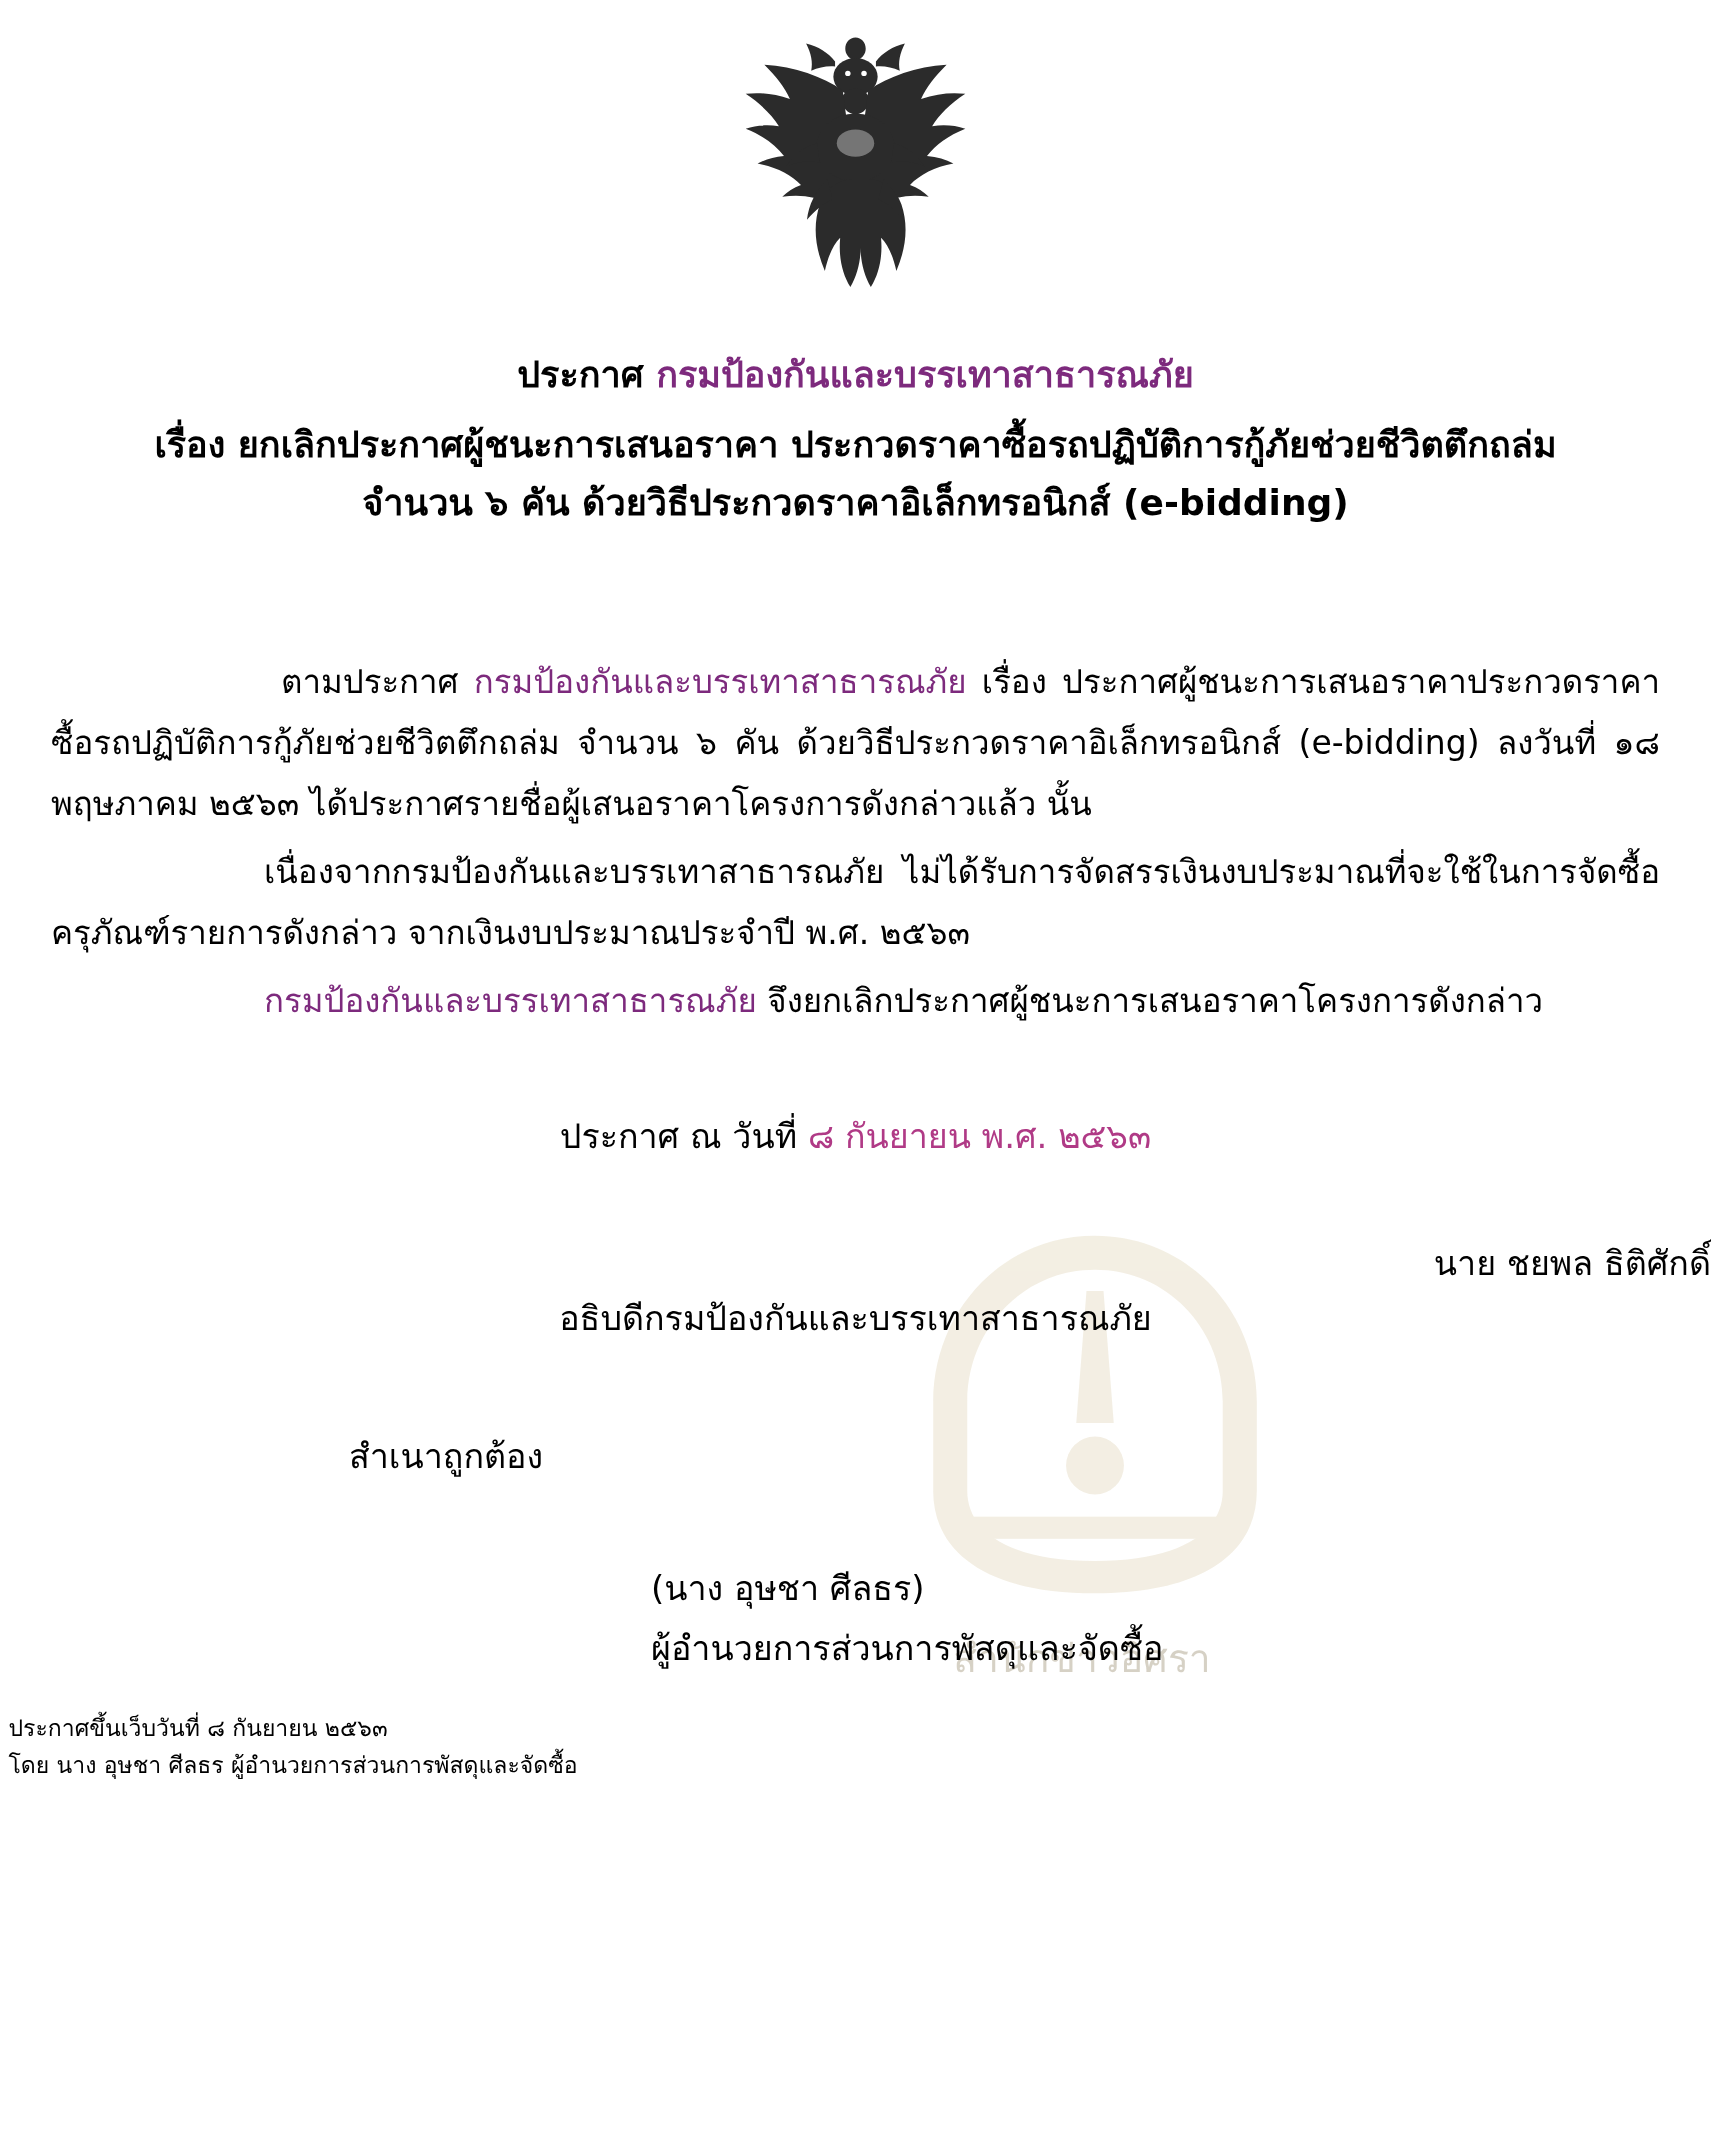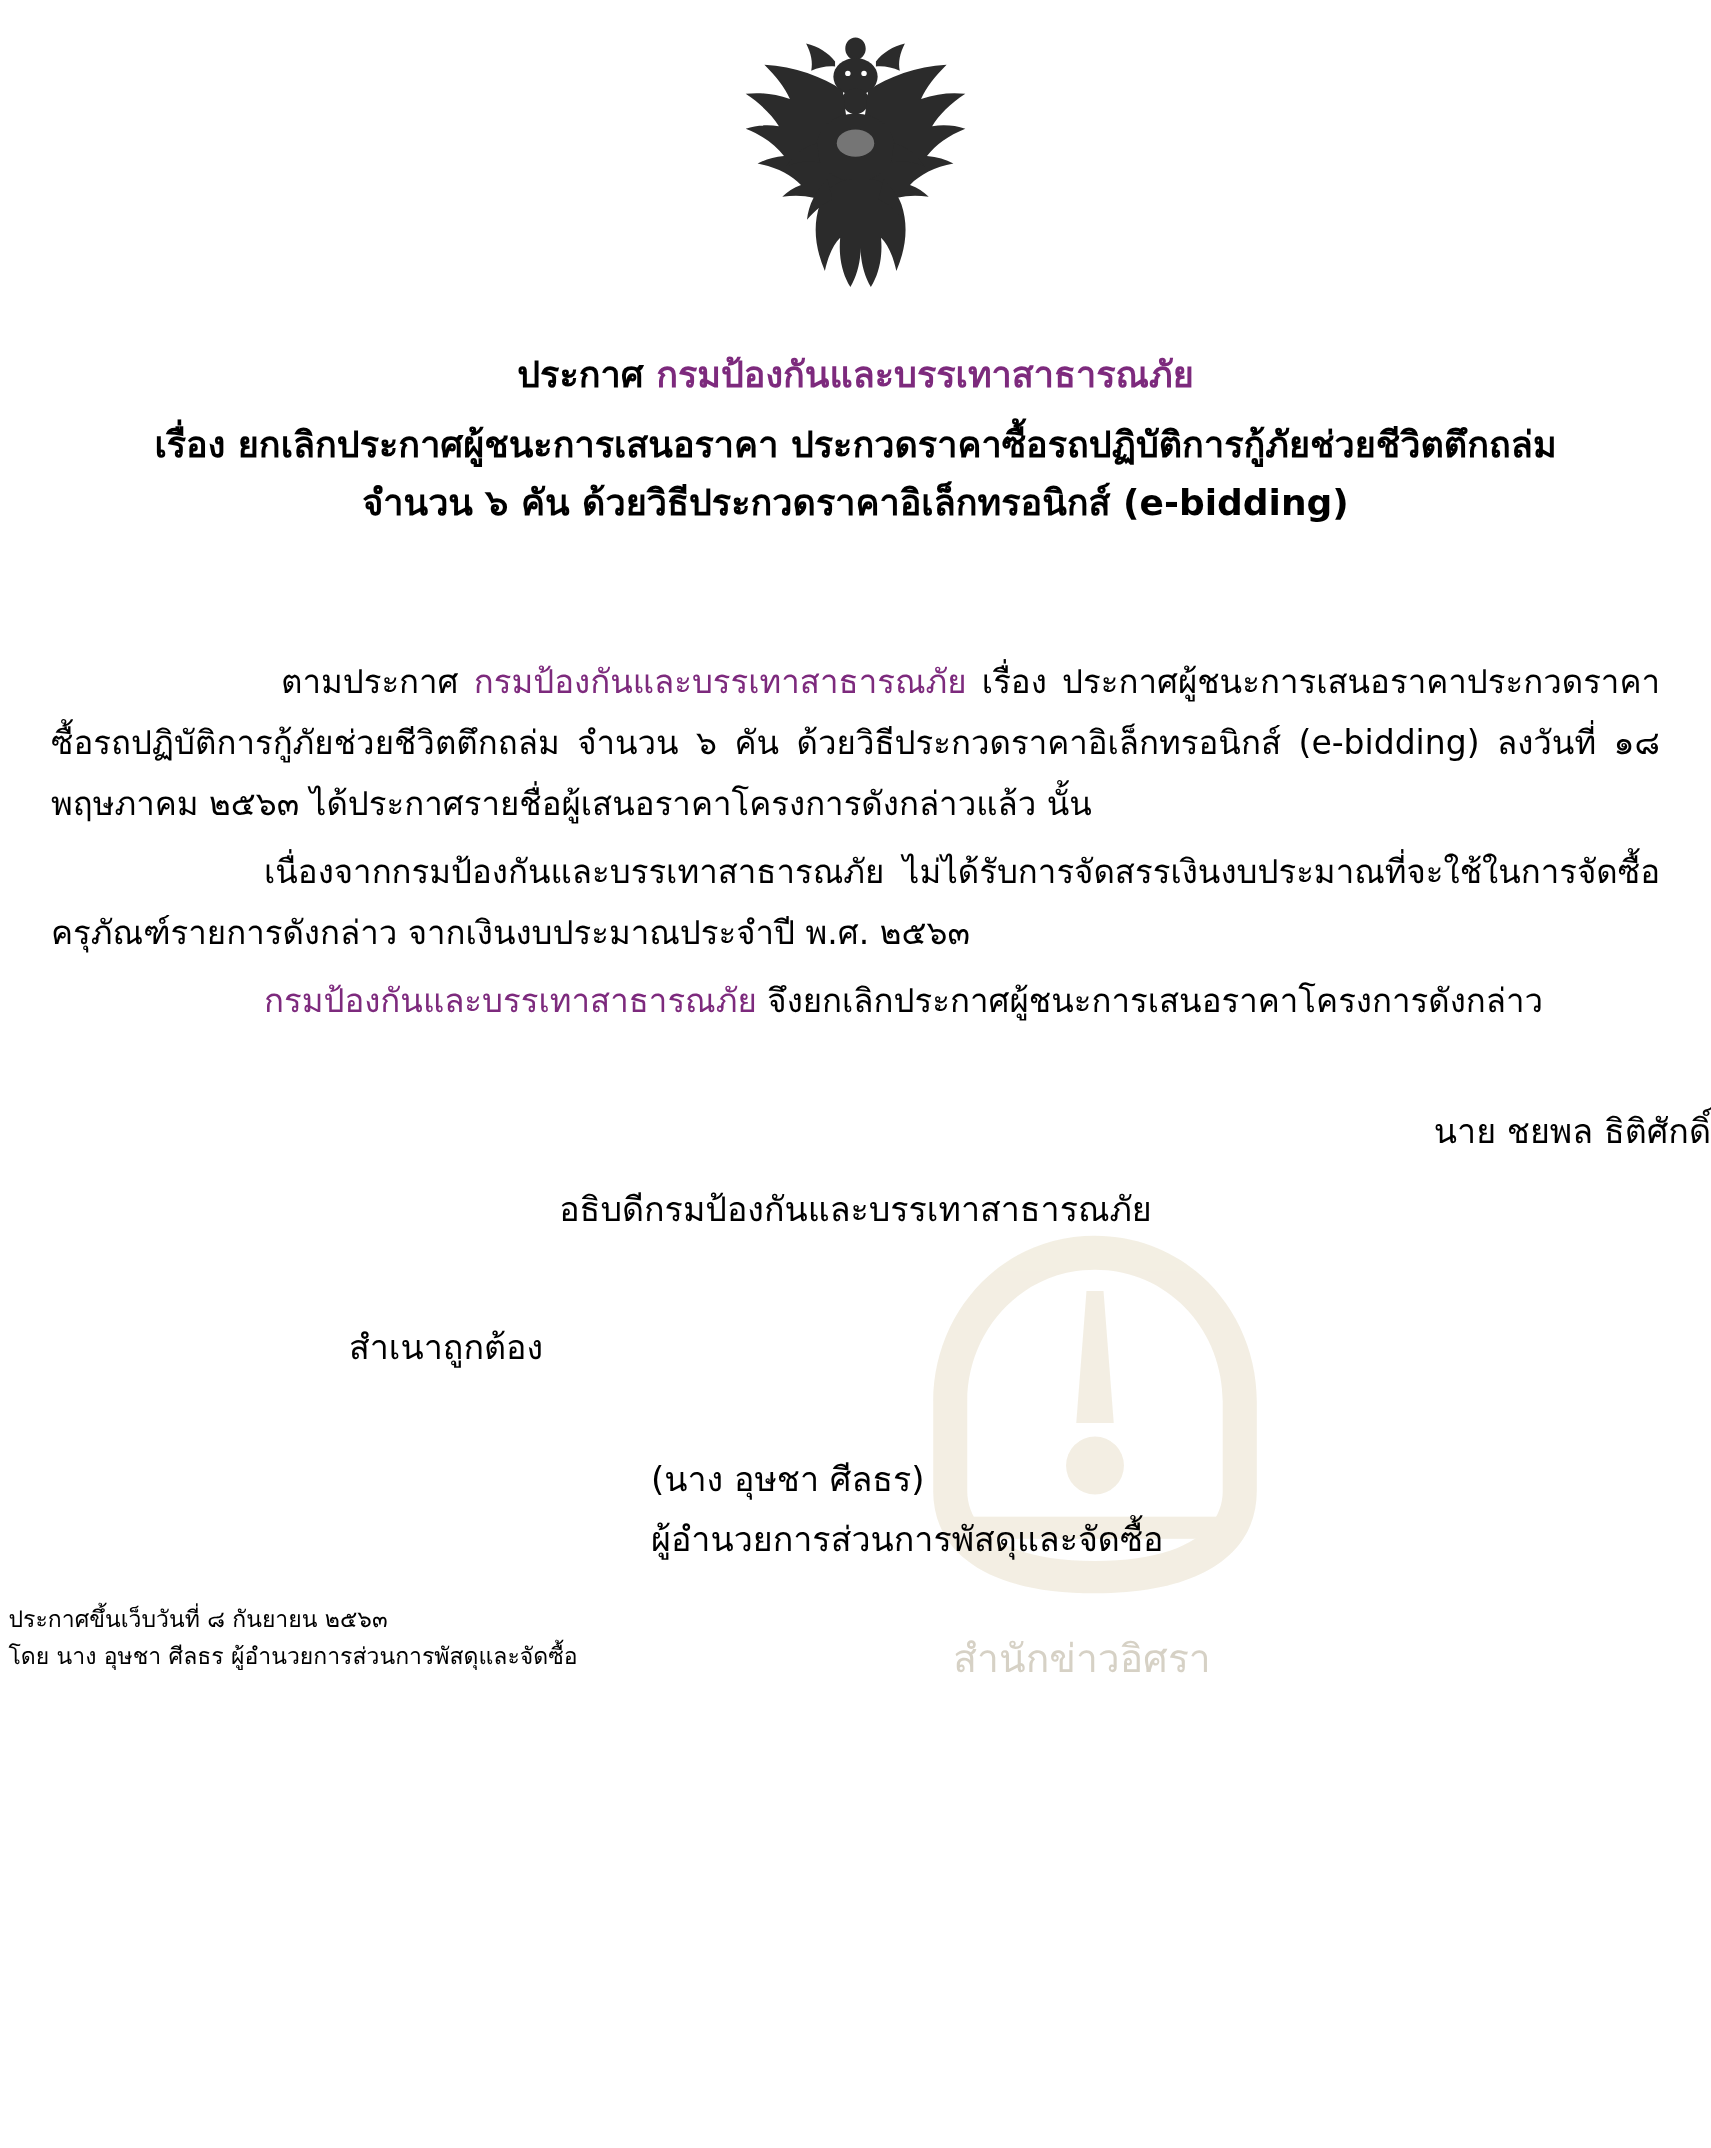--- a/index.html
+++ b/index.html
@@ -116,21 +116,21 @@
   .date-accent { color: #b03a86; }
 
   .sign-name {
     text-align: right;
     font-size: 34px;
     margin-top: 73px;
   }
   .sign-title {
     text-align: center;
     font-size: 34px;
-    margin-top: 24px;
+    margin-top: 1px;
   }
 
   .copy-block {
     margin-top: 82px;
     padding-left: 349px;
     font-size: 34px;
     line-height: 1.75;
   }
   .copy-gap { height: 73px; }
   .copy-name { padding-left: 302px; }
@@ -213,20 +213,23 @@
     <p class="para indent">
       <span>ตามประกาศ </span><span class="org-accent">กรมป้องกันและบรรเทาสาธารณภัย</span><span> เรื่อง ประกาศผู้ชนะการเสนอราคาประกวดราคาซื้อรถปฏิบัติการกู้ภัยช่วยชีวิตตึกถล่ม จำนวน ๖ คัน ด้วยวิธีประกวดราคาอิเล็กทรอนิกส์ (e-bidding) ลงวันที่ ๑๘ พฤษภาคม ๒๕๖๓ ได้ประกาศรายชื่อผู้เสนอราคาโครงการดังกล่าวแล้ว นั้น</span>
     </p>
 
     <p class="para indent-sm">เนื่องจากกรมป้องกันและบรรเทาสาธารณภัย ไม่ได้รับการจัดสรรเงินงบประมาณที่จะใช้ในการจัดซื้อครุภัณฑ์รายการดังกล่าว จากเงินงบประมาณประจำปี พ.ศ. ๒๕๖๓</p>
 
     <p class="para indent-sm">
       <span class="org-accent">กรมป้องกันและบรรเทาสาธารณภัย</span><span> จึงยกเลิกประกาศผู้ชนะการเสนอราคาโครงการดังกล่าว</span>
     </p>
 
+    <div class="date-line">
+      <span>ประกาศ ณ วันที่ </span><span class="date-accent">๘ กันยายน พ.ศ. ๒๕๖๓</span>
+    </div>
 
     <div class="sign-name">นาย ชยพล ธิติศักดิ์</div>
     <div class="sign-title">อธิบดีกรมป้องกันและบรรเทาสาธารณภัย</div>
 
     <div class="copy-block">
       <div>สำเนาถูกต้อง</div>
       <div class="copy-gap"></div>
       <div class="copy-name">(นาง อุษชา ศีลธร)</div>
       <div class="copy-role">ผู้อำนวยการส่วนการพัสดุและจัดซื้อ</div>
     </div>

